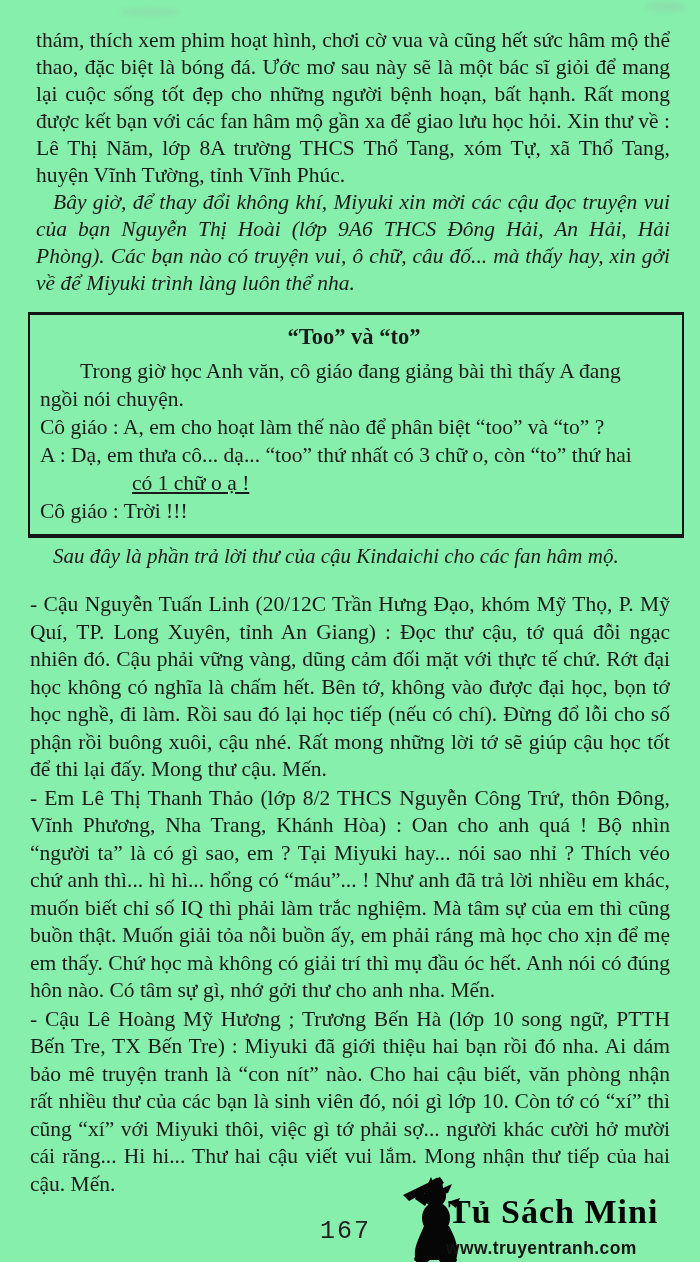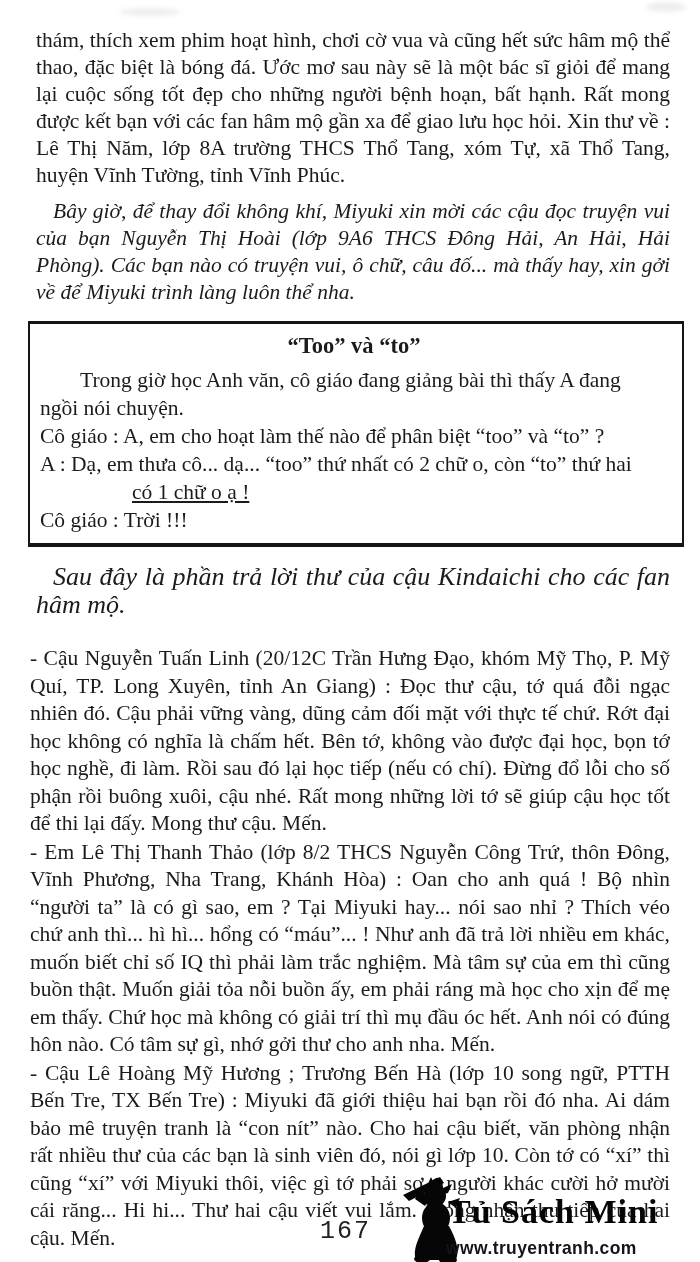--- a/index.html
+++ b/index.html
@@ -2,35 +2,35 @@
 <html><head>
 <meta charset="utf-8">
 <style>
   html, body { margin: 0; padding: 0; }
   body { background: #e8e8e6; }
   .page {
     position: relative;
     width: 700px;
     height: 1262px;
     margin: 0 auto;
-    background: #ffffff;
+    background: #86efac;
     overflow: hidden;
     font-family: "Liberation Serif", "DejaVu Serif", serif;
     color: #1b1b1b;
   }
   .content {
     padding: 27px 30px 0 36px;
   }
   .par {
     margin: 0;
     font-size: 21.5px;
     line-height: 27px;
     text-align: justify;
   }
-  .par.gap { margin-top: 9px; }
+  .par.gap { }
   .italic { font-style: italic; }
   .findent { text-indent: 17px; }
 
   .joke-box {
     margin: 15px 0 0 -8px;
     width: 656px;
     box-sizing: border-box;
     border: 2px solid #151515;
     border-top-width: 3px;
     border-bottom-width: 4px;
@@ -44,23 +44,23 @@
     margin: 2px 0 7px 0;
   }
   .jline {
     font-size: 21.5px;
     line-height: 28px;
   }
   .jline.ind1 { padding-left: 40px; }
   .jline.ind2 { padding-left: 92px; text-decoration: underline; }
 
   .intro-line {
-    margin-top: 16px;
+    margin-top: 4px;
     font-style: italic;
-    font-size: 26px;
+    font-size: 21px;
     line-height: 28px;
     text-indent: 17px;
     text-align: justify;
   }
   .reply {
     margin: 1px 0 0 -6px;
     font-size: 21.5px;
     line-height: 27.5px;
     text-align: justify;
   }
@@ -119,21 +119,21 @@
     <p class="par">thám, thích xem phim hoạt hình, chơi cờ vua và cũng hết sức hâm mộ thể thao, đặc biệt là bóng đá. Ước mơ sau này sẽ là một bác sĩ giỏi để mang lại cuộc sống tốt đẹp cho những người bệnh hoạn, bất hạnh. Rất mong được kết bạn với các fan hâm mộ gần xa để giao lưu học hỏi. Xin thư về : Lê Thị Năm, lớp 8A trường THCS Thổ Tang, xóm Tự, xã Thổ Tang, huyện Vĩnh Tường, tỉnh Vĩnh Phúc.</p>
 
     <p class="par gap italic findent">Bây giờ, để thay đổi không khí, Miyuki xin mời các cậu đọc truyện vui của bạn Nguyễn Thị Hoài (lớp 9A6 THCS Đông Hải, An Hải, Hải Phòng). Các bạn nào có truyện vui, ô chữ, câu đố... mà thấy hay, xin gởi về để Miyuki trình làng luôn thể nha.</p>
 
     <div class="joke-box">
       <div class="joke-title">“Too” và “to”</div>
       <div>
           <div class="jline ind1">Trong giờ học Anh văn, cô giáo đang giảng bài thì thấy A đang</div>
           <div class="jline ind0">ngồi nói chuyện.</div>
           <div class="jline ind0">Cô giáo : A, em cho hoạt làm thế nào để phân biệt “too” và “to” ?</div>
-          <div class="jline ind0">A : Dạ, em thưa cô... dạ... “too” thứ nhất có 2 chữ o, còn “to” thứ hai</div>
+          <div class="jline ind0">A : Dạ, em thưa cô... dạ... “too” thứ nhất có 3 chữ o, còn “to” thứ hai</div>
           <div class="jline ind2">có 1 chữ o ạ !</div>
           <div class="jline ind0">Cô giáo : Trời !!!</div>
         </div>
     </div>
 
     <p class="intro-line">Sau đây là phần trả lời thư của cậu Kindaichi cho các fan hâm mộ.</p>
 
     <div>
         <p class="reply"><span>- Cậu </span><span class="name">Nguyễn Tuấn Linh</span><span> (20/12C Trần Hưng Đạo, khóm Mỹ Thọ, P. Mỹ Quí, TP. Long Xuyên, tỉnh An Giang) : Đọc thư cậu, tớ quá đỗi ngạc nhiên đó. Cậu phải vững vàng, dũng cảm đối mặt với thực tế chứ. Rớt đại học không có nghĩa là chấm hết. Bên tớ, không vào được đại học, bọn tớ học nghề, đi làm. Rồi sau đó lại học tiếp (nếu có chí). Đừng đổ lỗi cho số phận rồi buông xuôi, cậu nhé. Rất mong những lời tớ sẽ giúp cậu học tốt để thi lại đấy. Mong thư cậu. Mến.</span></p>
         <p class="reply"><span>- Em </span><span class="name">Lê Thị Thanh Thảo</span><span> (lớp 8/2 THCS Nguyễn Công Trứ, thôn Đông, Vĩnh Phương, Nha Trang, Khánh Hòa) : Oan cho anh quá ! Bộ nhìn “người ta” là có gì sao, em ? Tại Miyuki hay... nói sao nhỉ ? Thích véo chứ anh thì... hì hì... hổng có “máu”... ! Như anh đã trả lời nhiều em khác, muốn biết chỉ số IQ thì phải làm trắc nghiệm. Mà tâm sự của em thì cũng buồn thật. Muốn giải tỏa nỗi buồn ấy, em phải ráng mà học cho xịn để mẹ em thấy. Chứ học mà không có giải trí thì mụ đầu óc hết. Anh nói có đúng hôn nào. Có tâm sự gì, nhớ gởi thư cho anh nha. Mến.</span></p>

